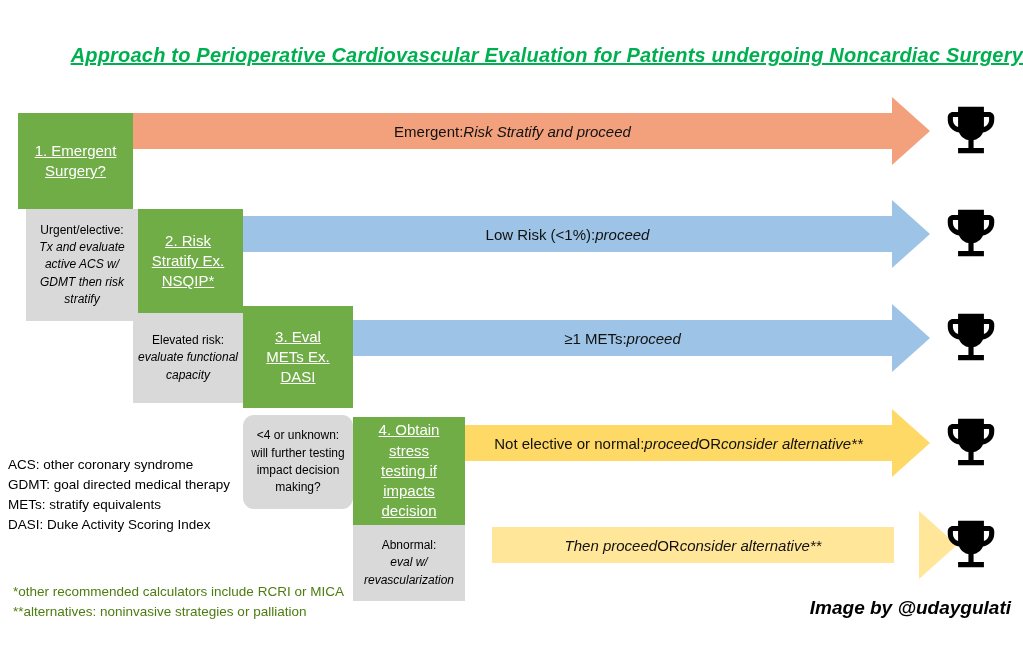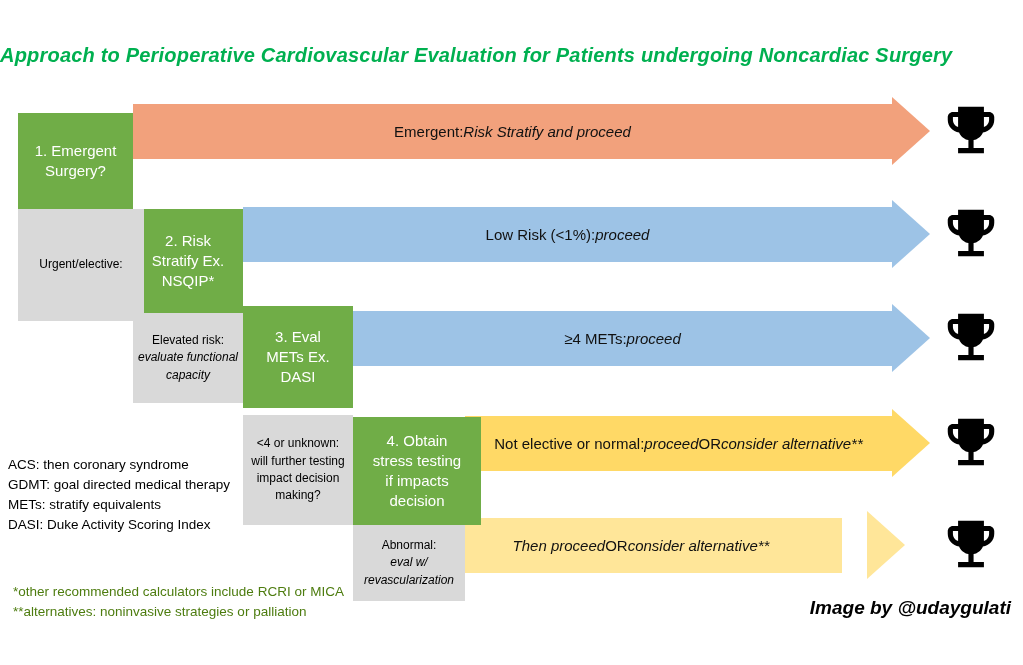--- a/index.html
+++ b/index.html
@@ -11,62 +11,64 @@
     width: 1023px;
     height: 665px;
     background: #ffffff;
     overflow: hidden;
   }
 
   .title {
     position: absolute;
     top: 44px; left: 0;
     width: 100%;
-    text-align: left;
+    text-align: right;
     font-size: 20px;
     font-weight: bold;
     font-style: italic;
+    text-decoration: underline;
     color: var(--title-green, #00B050);
     letter-spacing: 0.2px;
   }
 
   .box {
     position: absolute;
     display: flex;
     flex-direction: column;
     align-items: center;
     justify-content: center;
     text-align: center;
   }
   .green {
     background: var(--step-green, #70AD47);
     color: #ffffff;
     font-size: 15px;
     line-height: 1.35;
     padding: 15px;
+    text-decoration: underline;
   }
   .gray {
     background: var(--gray-box, #D9D9D9);
     color: #000000;
     font-size: 12px;
     line-height: 1.45;
     padding: 6px 4px;
   }
   .gray .lead { display: block; }
   .it { font-style: italic; }
 
   .arrow {
     position: absolute;
     display: flex;
     align-items: center;
     height: 68px;
   }
   .arrow .shaft {
     flex: 1;
-    height: 55px;
+    height: 36px;
     display: flex;
     align-items: center;
     justify-content: center;
     font-size: 15px;
     color: #111111;
     white-space: nowrap;
     padding: 0 2px;
   }
   .arrow .head {
     width: 0; height: 0;
@@ -126,66 +128,67 @@
   <div class="arrow blue" style="left:243px; top:200px; width:687px;">
     <div class="shaft">
         <span>Low Risk (&lt;1%): </span>
         <span class="it">proceed</span>
       </div>
     <div class="head"></div>
   </div>
 
   <div class="arrow blue" style="left:353px; top:304px; width:577px;">
     <div class="shaft">
-        <span>≥4 METs: </span>
+        <span>≥1 METs: </span>
         <span class="it">proceed</span>
       </div>
     <div class="head"></div>
   </div>
 
   <div class="arrow gold" style="left:465px; top:409px; width:465px;">
     <div class="shaft">
         <span>Not elective or normal: </span>
         <span class="it">proceed</span>
         <span> OR </span>
         <span class="it">consider alternative**</span>
       </div>
     <div class="head"></div>
   </div>
 
-  <div class="arrow lightgold" style="left:440px; top:511px; width:465px;gap:25px;">
+  <div class="arrow lightgold" style="left:492px; top:511px; width:465px;gap:25px;">
     <div class="shaft">
         <span class="it">Then proceed</span>
         <span> OR </span>
         <span class="it">consider alternative**</span>
       </div>
     <div class="head"></div>
   </div>
 
   <div class="box green" style="left:18px; top:113px; width:115px; height:96px;">
     <span>1. Emergent Surgery?</span>
   </div>
   <div class="box green" style="left:133px; top:209px; width:110px; height:104px;">
     <span>2. Risk Stratify Ex. NSQIP*</span>
   </div>
   <div class="box green" style="left:243px; top:306px; width:110px; height:102px;">
     <span>3. Eval METs Ex. DASI</span>
   </div>
-  <div class="box green" style="left:353px; top:417px; width:128px; height:108px;">
+  <div class="box green" style="left:353px; top:417px; width:112px; height:108px;">
     <span>4. Obtain stress testing if impacts decision</span>
   </div>
 
-  <div class="box gray" style="left:18px; top:209px; width:126px; height:112px;">
+  <div class="box gray" style="left:26px; top:209px; width:112px; height:112px;">
     <span class="lead">Urgent/elective:</span>
+    <span class="it">Tx and evaluate active ACS w/ GDMT then risk stratify</span>
   </div>
   <div class="box gray" style="left:133px; top:313px; width:110px; height:90px;">
     <span class="lead">Elevated risk:</span>
     <span class="it">evaluate functional capacity</span>
   </div>
-  <div class="box gray" style="left:243px; top:415px; width:110px; height:110px;">
+  <div class="box gray" style="left:243px; top:415px; width:110px; height:94px;border-radius:11px;">
     <span class="lead">&lt;4 or unknown:</span>
     <span>will further testing impact decision making?</span>
   </div>
   <div class="box gray" style="left:353px; top:525px; width:112px; height:76px;">
     <span class="lead">Abnormal:</span>
     <span class="it">eval w/ revascularization</span>
   </div>
 
   <div class="trophy" style="left:940px; top:99px;">
     <svg viewBox="0 0 24 24" fill="currentColor" aria-hidden="true">
@@ -207,21 +210,21 @@
         <path d="M19 5h-2V3H7v2H5c-1.1 0-2 .9-2 2v1c0 2.55 1.92 4.63 4.39 4.94.63 1.5 1.98 2.63 3.61 2.96V19H7v2h10v-2h-4v-3.1c1.63-.33 2.98-1.46 3.61-2.96C19.08 12.63 21 10.55 21 8V7c0-1.1-.9-2-2-2zM5 8V7h2v3.82C5.84 10.4 5 9.3 5 8zm14 0c0 1.3-.84 2.4-2 2.82V7h2v1z"></path>
       </svg>
   </div>
   <div class="trophy" style="left:940px; top:513px;">
     <svg viewBox="0 0 24 24" fill="currentColor" aria-hidden="true">
         <path d="M19 5h-2V3H7v2H5c-1.1 0-2 .9-2 2v1c0 2.55 1.92 4.63 4.39 4.94.63 1.5 1.98 2.63 3.61 2.96V19H7v2h10v-2h-4v-3.1c1.63-.33 2.98-1.46 3.61-2.96C19.08 12.63 21 10.55 21 8V7c0-1.1-.9-2-2-2zM5 8V7h2v3.82C5.84 10.4 5 9.3 5 8zm14 0c0 1.3-.84 2.4-2 2.82V7h2v1z"></path>
       </svg>
   </div>
 
   <div class="abbr">
-    <div>ACS: then coronary syndrome</div>
+    <div>ACS: other coronary syndrome</div>
     <div>GDMT: goal directed medical therapy</div>
     <div>METs: stratify equivalents</div>
     <div>DASI: Duke Activity Scoring Index</div>
   </div>
 
   <div class="foot">
     <div>*other recommended calculators include RCRI or MICA</div>
     <div>**alternatives: noninvasive strategies or palliation</div>
   </div>
 

